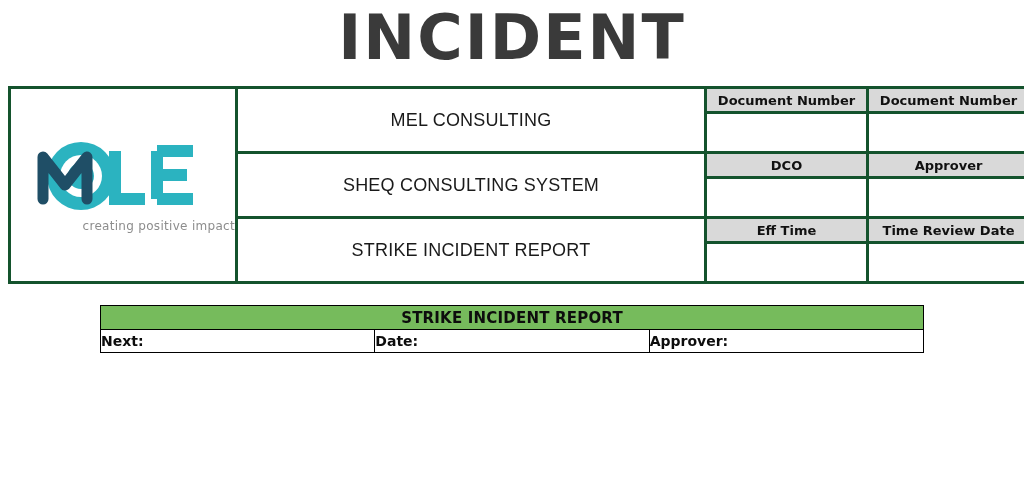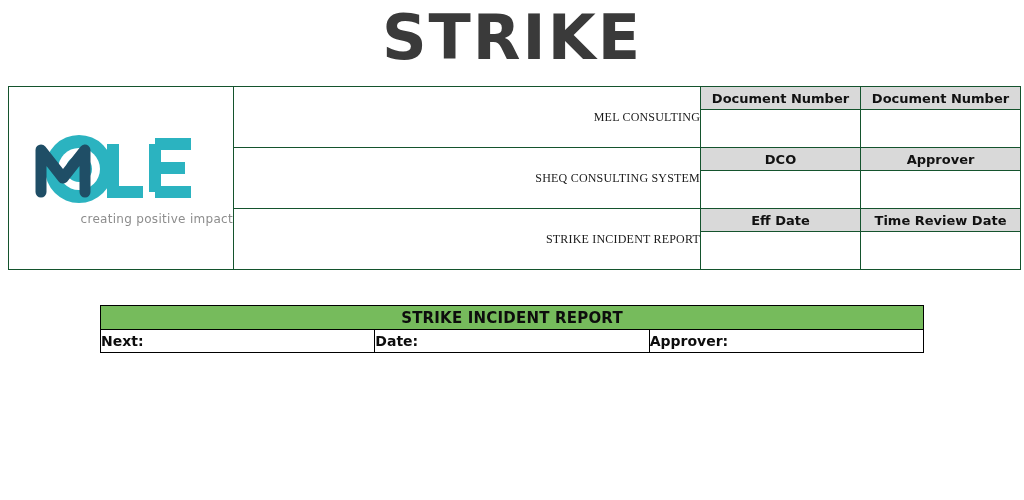--- a/index.html
+++ b/index.html
@@ -38,21 +38,21 @@
   
   .header-table {
     position: absolute;
     left: 8px;
     top: 86px;
     width: 1008px;
     border-collapse: collapse;
     table-layout: fixed;
   }
   .header-table td {
-    border: 1px solid #14532d;
+    border: 3px solid #14532d;
     padding: 0;
     vertical-align: middle;
   }
 
   .logo-cell {
     width: 224px;
     text-align: right;
     vertical-align: middle;
     padding: 4px 0 2px 0;
   }
@@ -67,23 +67,23 @@
     font-family: "DejaVu Sans", sans-serif;
     font-size: 12px;
     color: #8d8d8d;
     letter-spacing: 0.3px;
     line-height: 14px;
   }
 
   .title-cell {
     width: 466px;
     height: 60px;
-    text-align: right;
-    font-family: Liberation Serif, serif;
-    font-size: 12px;
+    text-align: center;
+    font-family: Liberation Sans, sans-serif;
+    font-size: 18px;
     color: #1a1a1a;
     letter-spacing: 0.2px;
   }
 
   .meta-label {
     width: 159px;
     height: 22px;
     text-align: center;
     background: #d9d9d9;
     font-family: "DejaVu Sans", sans-serif;
@@ -130,21 +130,21 @@
   }
   .col-date { width: 273px; }
   .col-time { width: 277px; }
   .col-loc  { width: 274px; }
 </style>
 </head>
 <body>
 
 <div class="page">
 
-  <div class="preview-title">STRIKE</div>
+  <div class="preview-title">INCIDENT</div>
 
   <table class="header-table">
     <tbody>
         <tr>
       <td class="logo-cell" rowspan="6">
         <span class="logo-wrap">
           <svg width="180" height="78" viewBox="0 0 180 78" xmlns="http://www.w3.org/2000/svg">
             <circle cx="48" cy="39" r="34" fill="#2bb3c0"></circle>
             <circle cx="48" cy="39" r="21" fill="#ffffff"></circle>
             <circle cx="48" cy="39" r="13" fill="#2bb3c0"></circle>
@@ -170,21 +170,21 @@
       <td class="meta-label">DCO</td>
       <td class="meta-label">Approver</td>
     </tr>
     <tr>
       <td class="meta-value"></td>
       <td class="meta-value"></td>
     </tr>
 
     <tr>
       <td class="title-cell" rowspan="2">STRIKE INCIDENT REPORT</td>
-      <td class="meta-label">Eff Date</td>
+      <td class="meta-label">Eff Time</td>
       <td class="meta-label">Time Review Date</td>
     </tr>
     <tr>
       <td class="meta-value"></td>
       <td class="meta-value"></td>
     </tr>
   </tbody>
     </table>
 
   <table class="incident-table">

